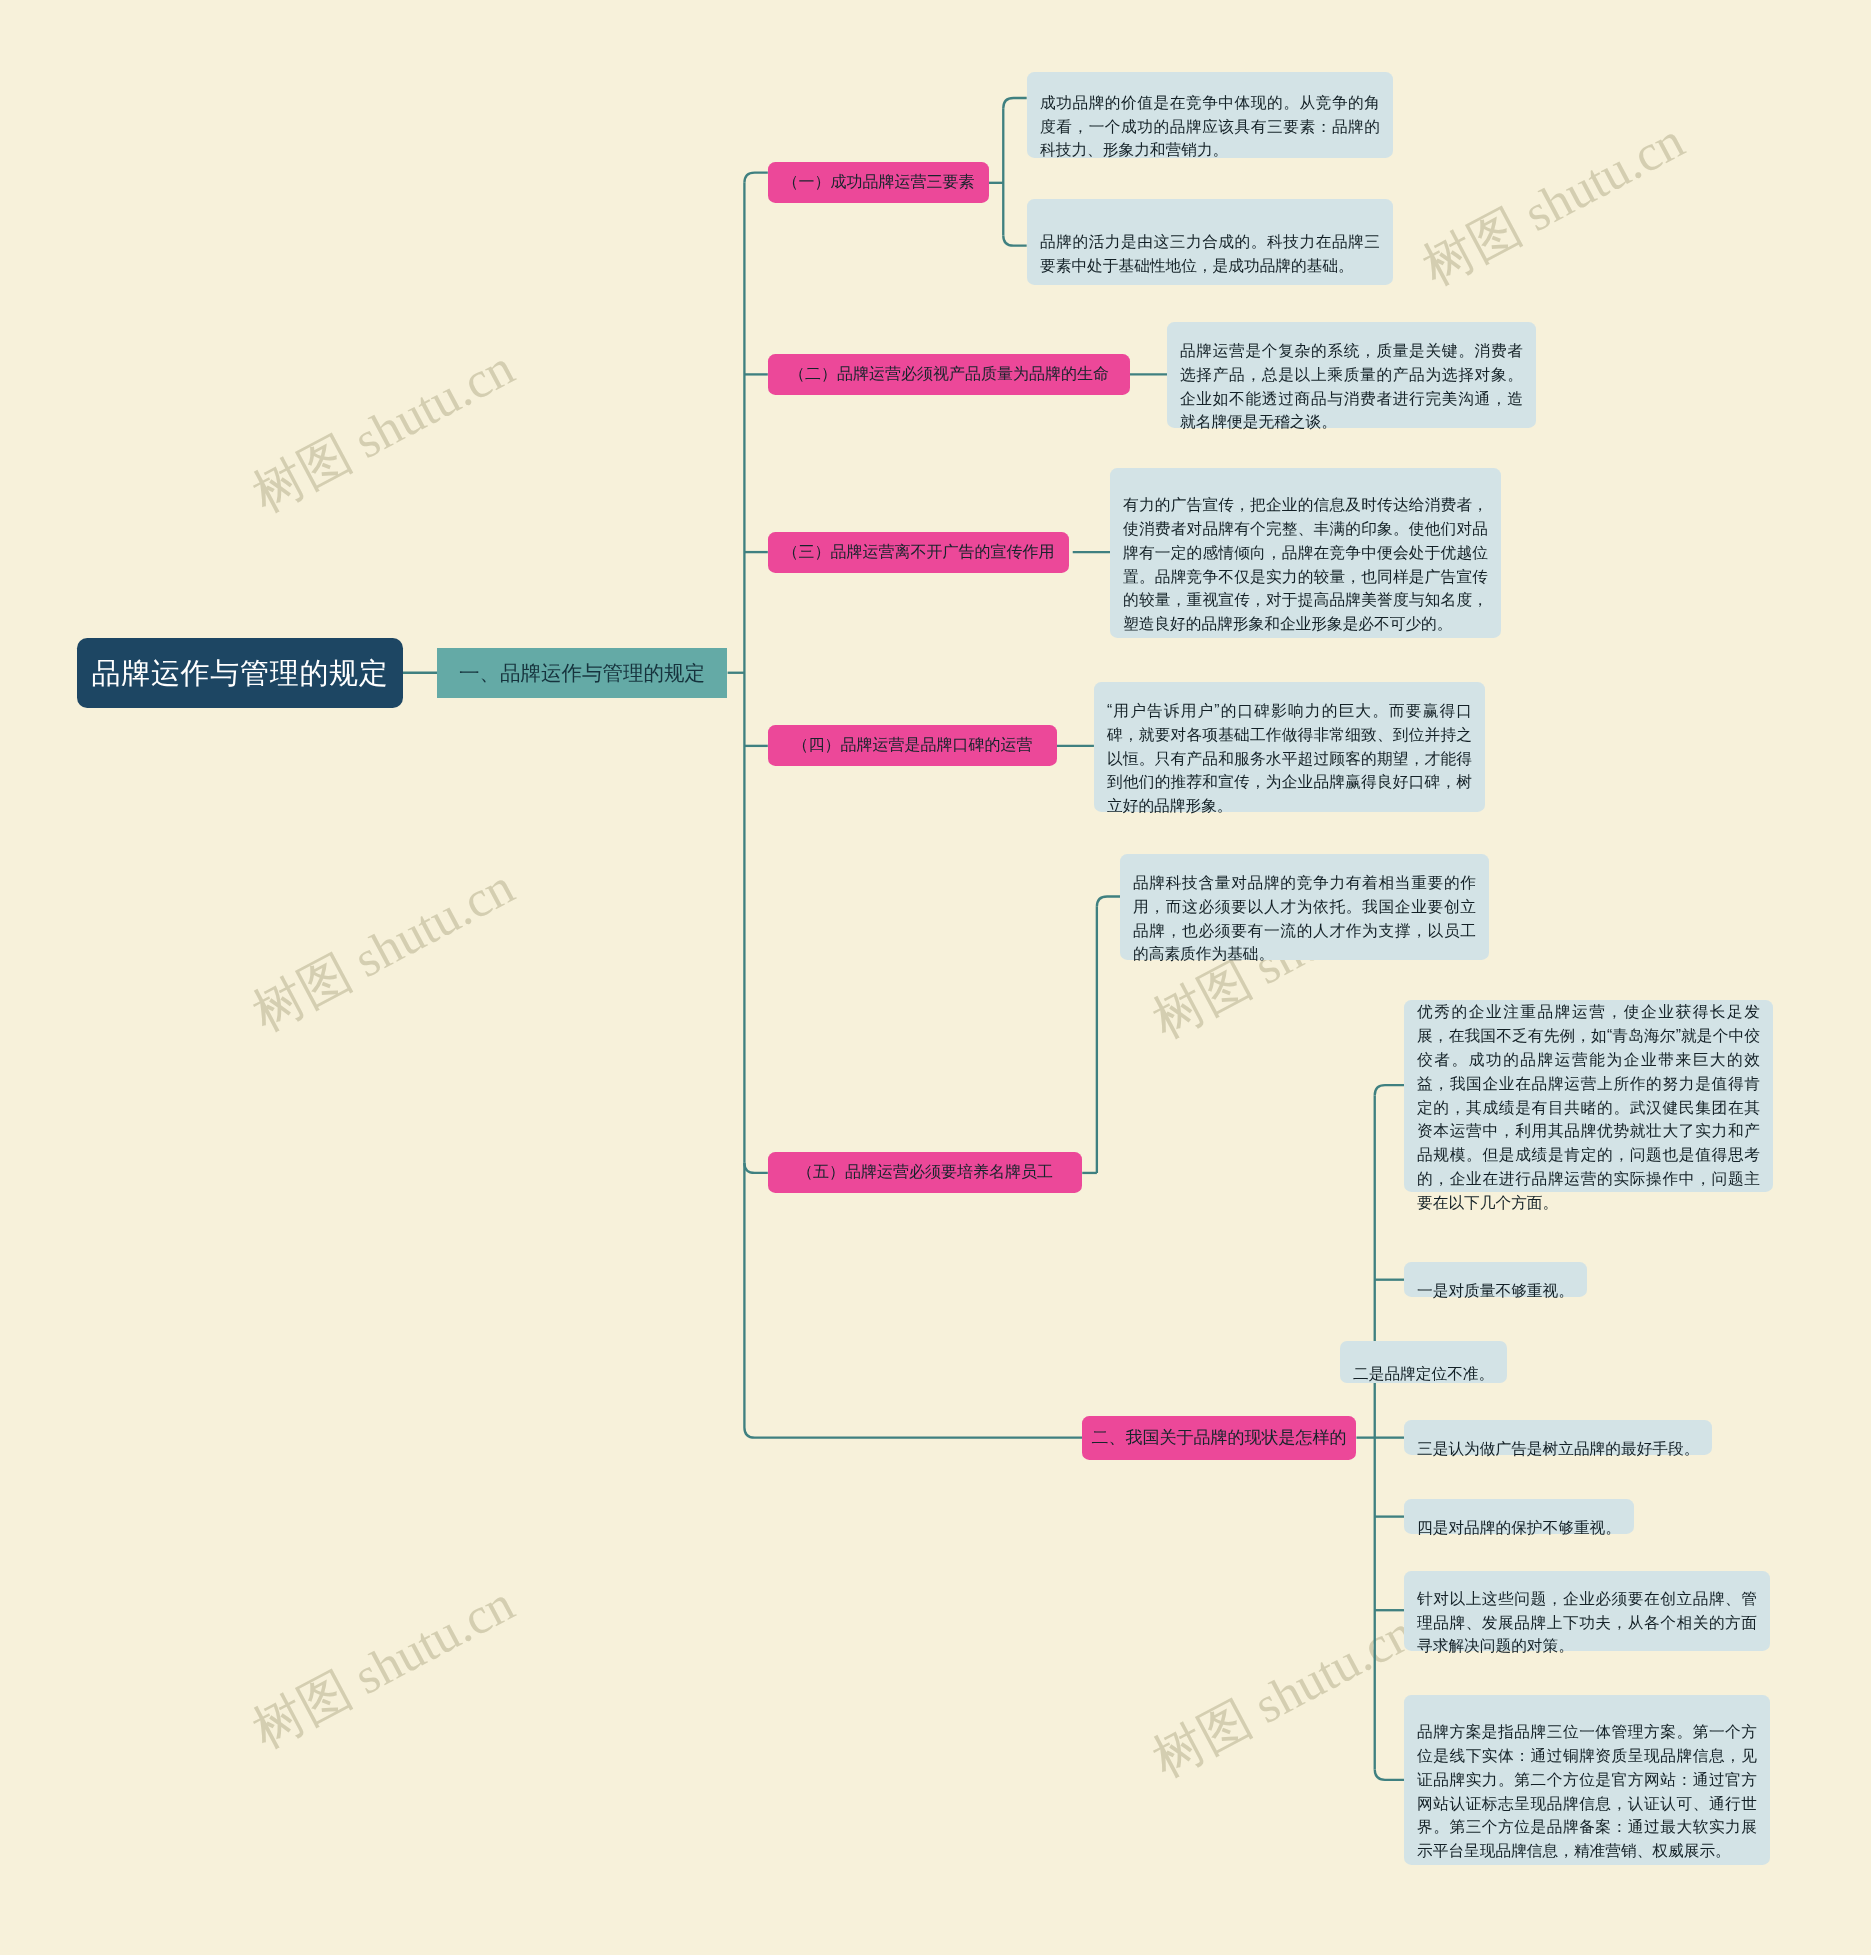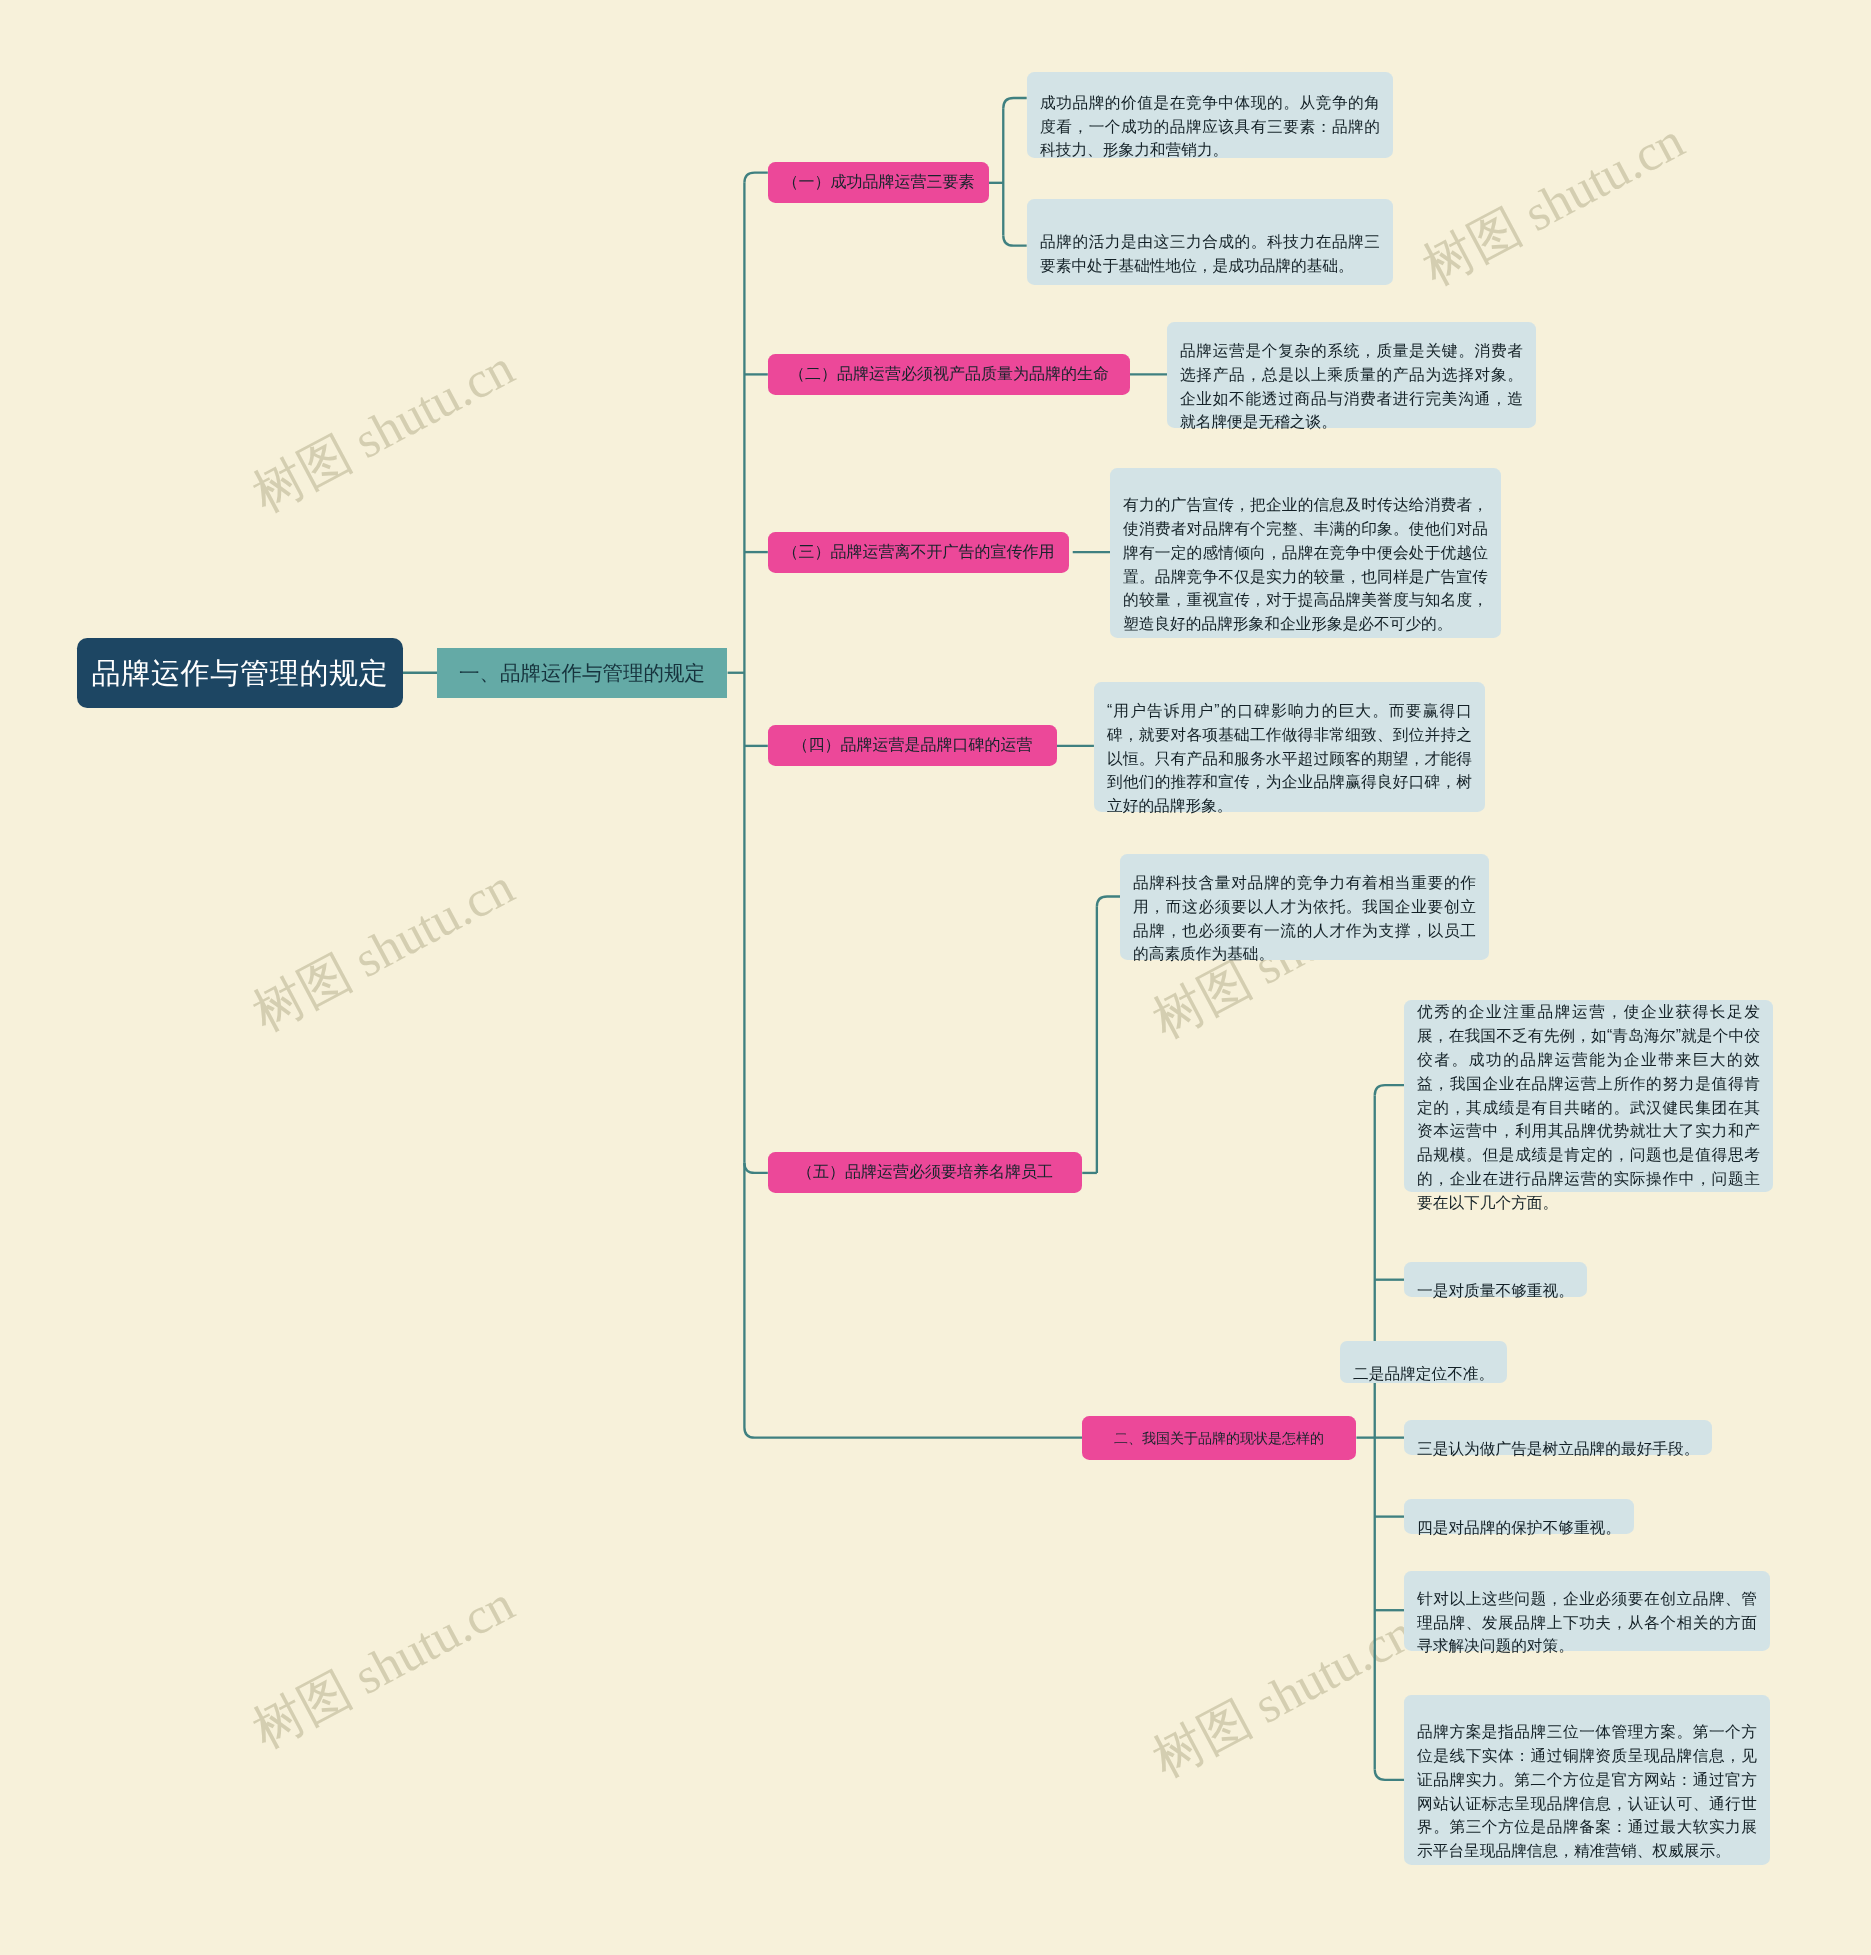--- a/index.html
+++ b/index.html
@@ -208,21 +208,21 @@
 </div>
 
 <div class="node node-leaf" style="left:1094px; top:682px; width:391px; height:130px;">
   <span>“用户告诉用户”的口碑影响力的巨大。而要赢得口碑，就要对各项基础工作做得非常细致、到位并持之以恒。只有产品和服务水平超过顾客的期望，才能得到他们的推荐和宣传，为企业品牌赢得良好口碑，树立好的品牌形象。</span>
 </div>
 
 <div class="node node-leaf" style="left:1120px; top:854px; width:369px; height:106px;">
   <span>品牌科技含量对品牌的竞争力有着相当重要的作用，而这必须要以人才为依托。我国企业要创立品牌，也必须要有一流的人才作为支撑，以员工的高素质作为基础。</span>
 </div>
 
-<div class="node node-l3" style="left:1082px; top:1416px; width:274px; height:44px; font-size:14px;">
+<div class="node node-l3" style="left:1082px; top:1416px; width:274px; height:44px; font-size:17px;">
   <span>二、我国关于品牌的现状是怎样的</span>
 </div>
 
 <div class="node node-leaf" style="left:1404px; top:1000px; width:369px; height:192px;">
   <span>优秀的企业注重品牌运营，使企业获得长足发展，在我国不乏有先例，如“青岛海尔”就是个中佼佼者。成功的品牌运营能为企业带来巨大的效益，我国企业在品牌运营上所作的努力是值得肯定的，其成绩是有目共睹的。武汉健民集团在其资本运营中，利用其品牌优势就壮大了实力和产品规模。但是成绩是肯定的，问题也是值得思考的，企业在进行品牌运营的实际操作中，问题主要在以下几个方面。</span>
 </div>
 
 <div class="node node-leaf one-line" style="left:1404px; top:1262px; width:auto; height:35px;">
   <span>一是对质量不够重视。</span>
 </div>

